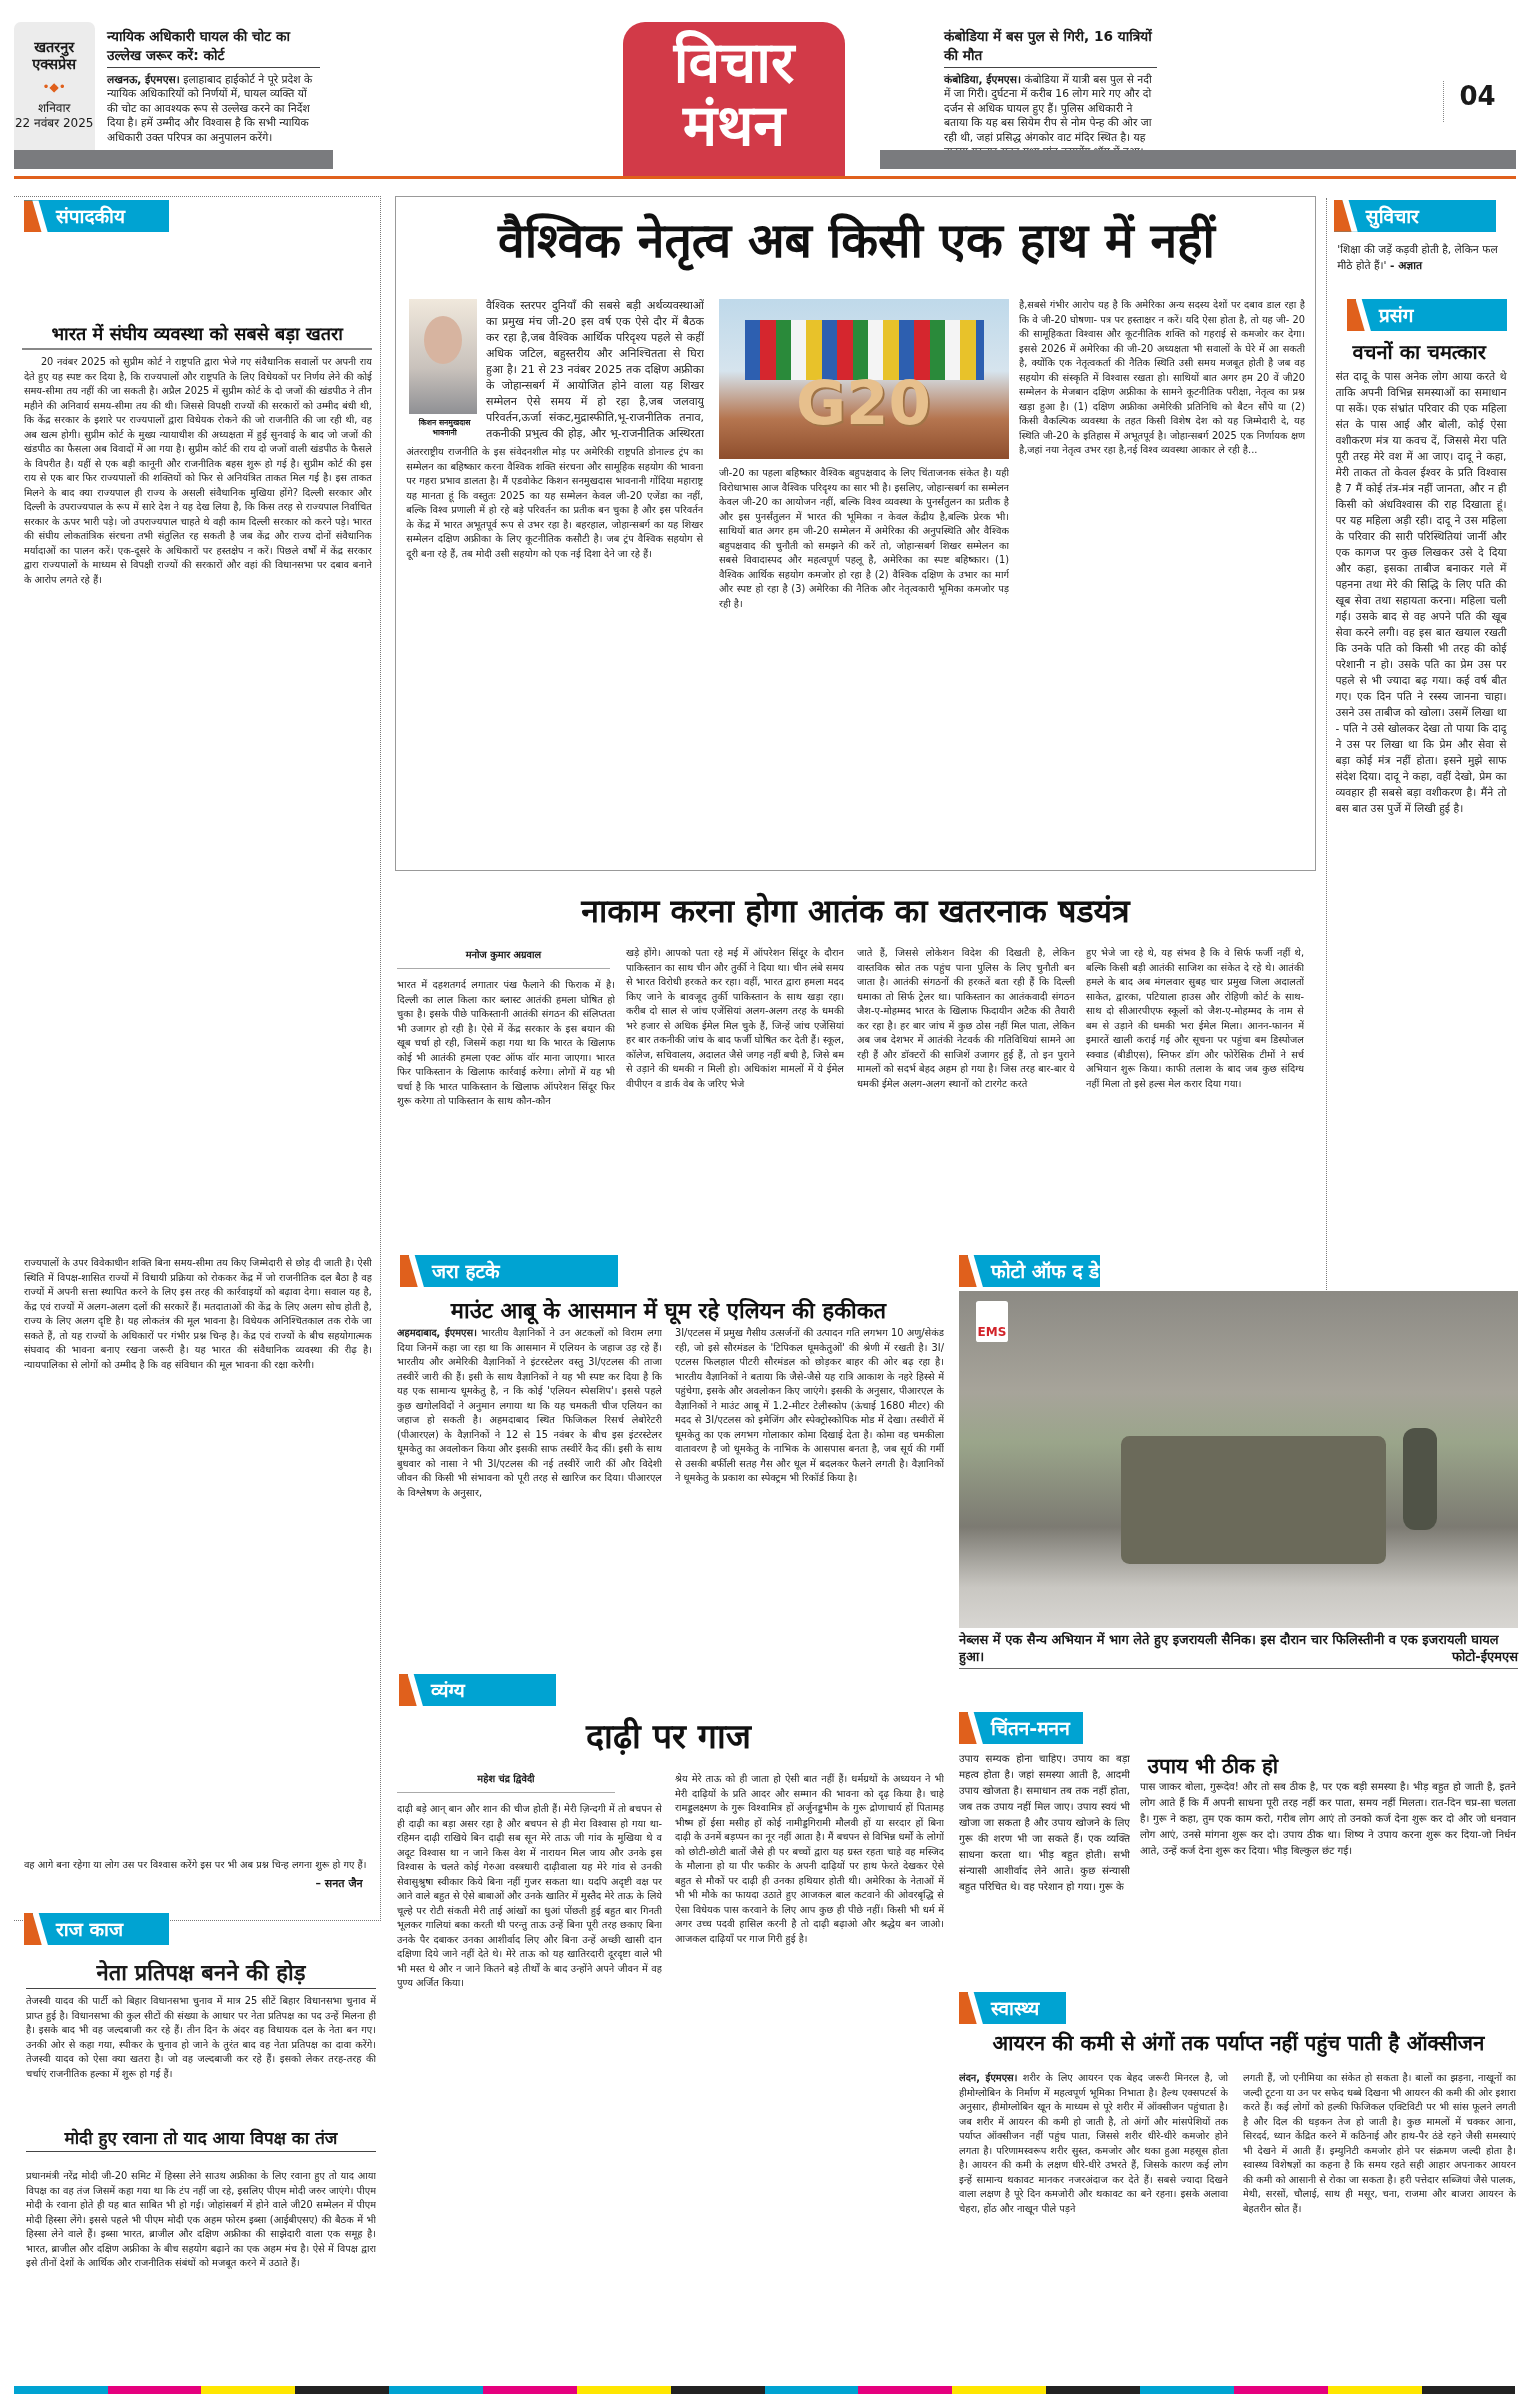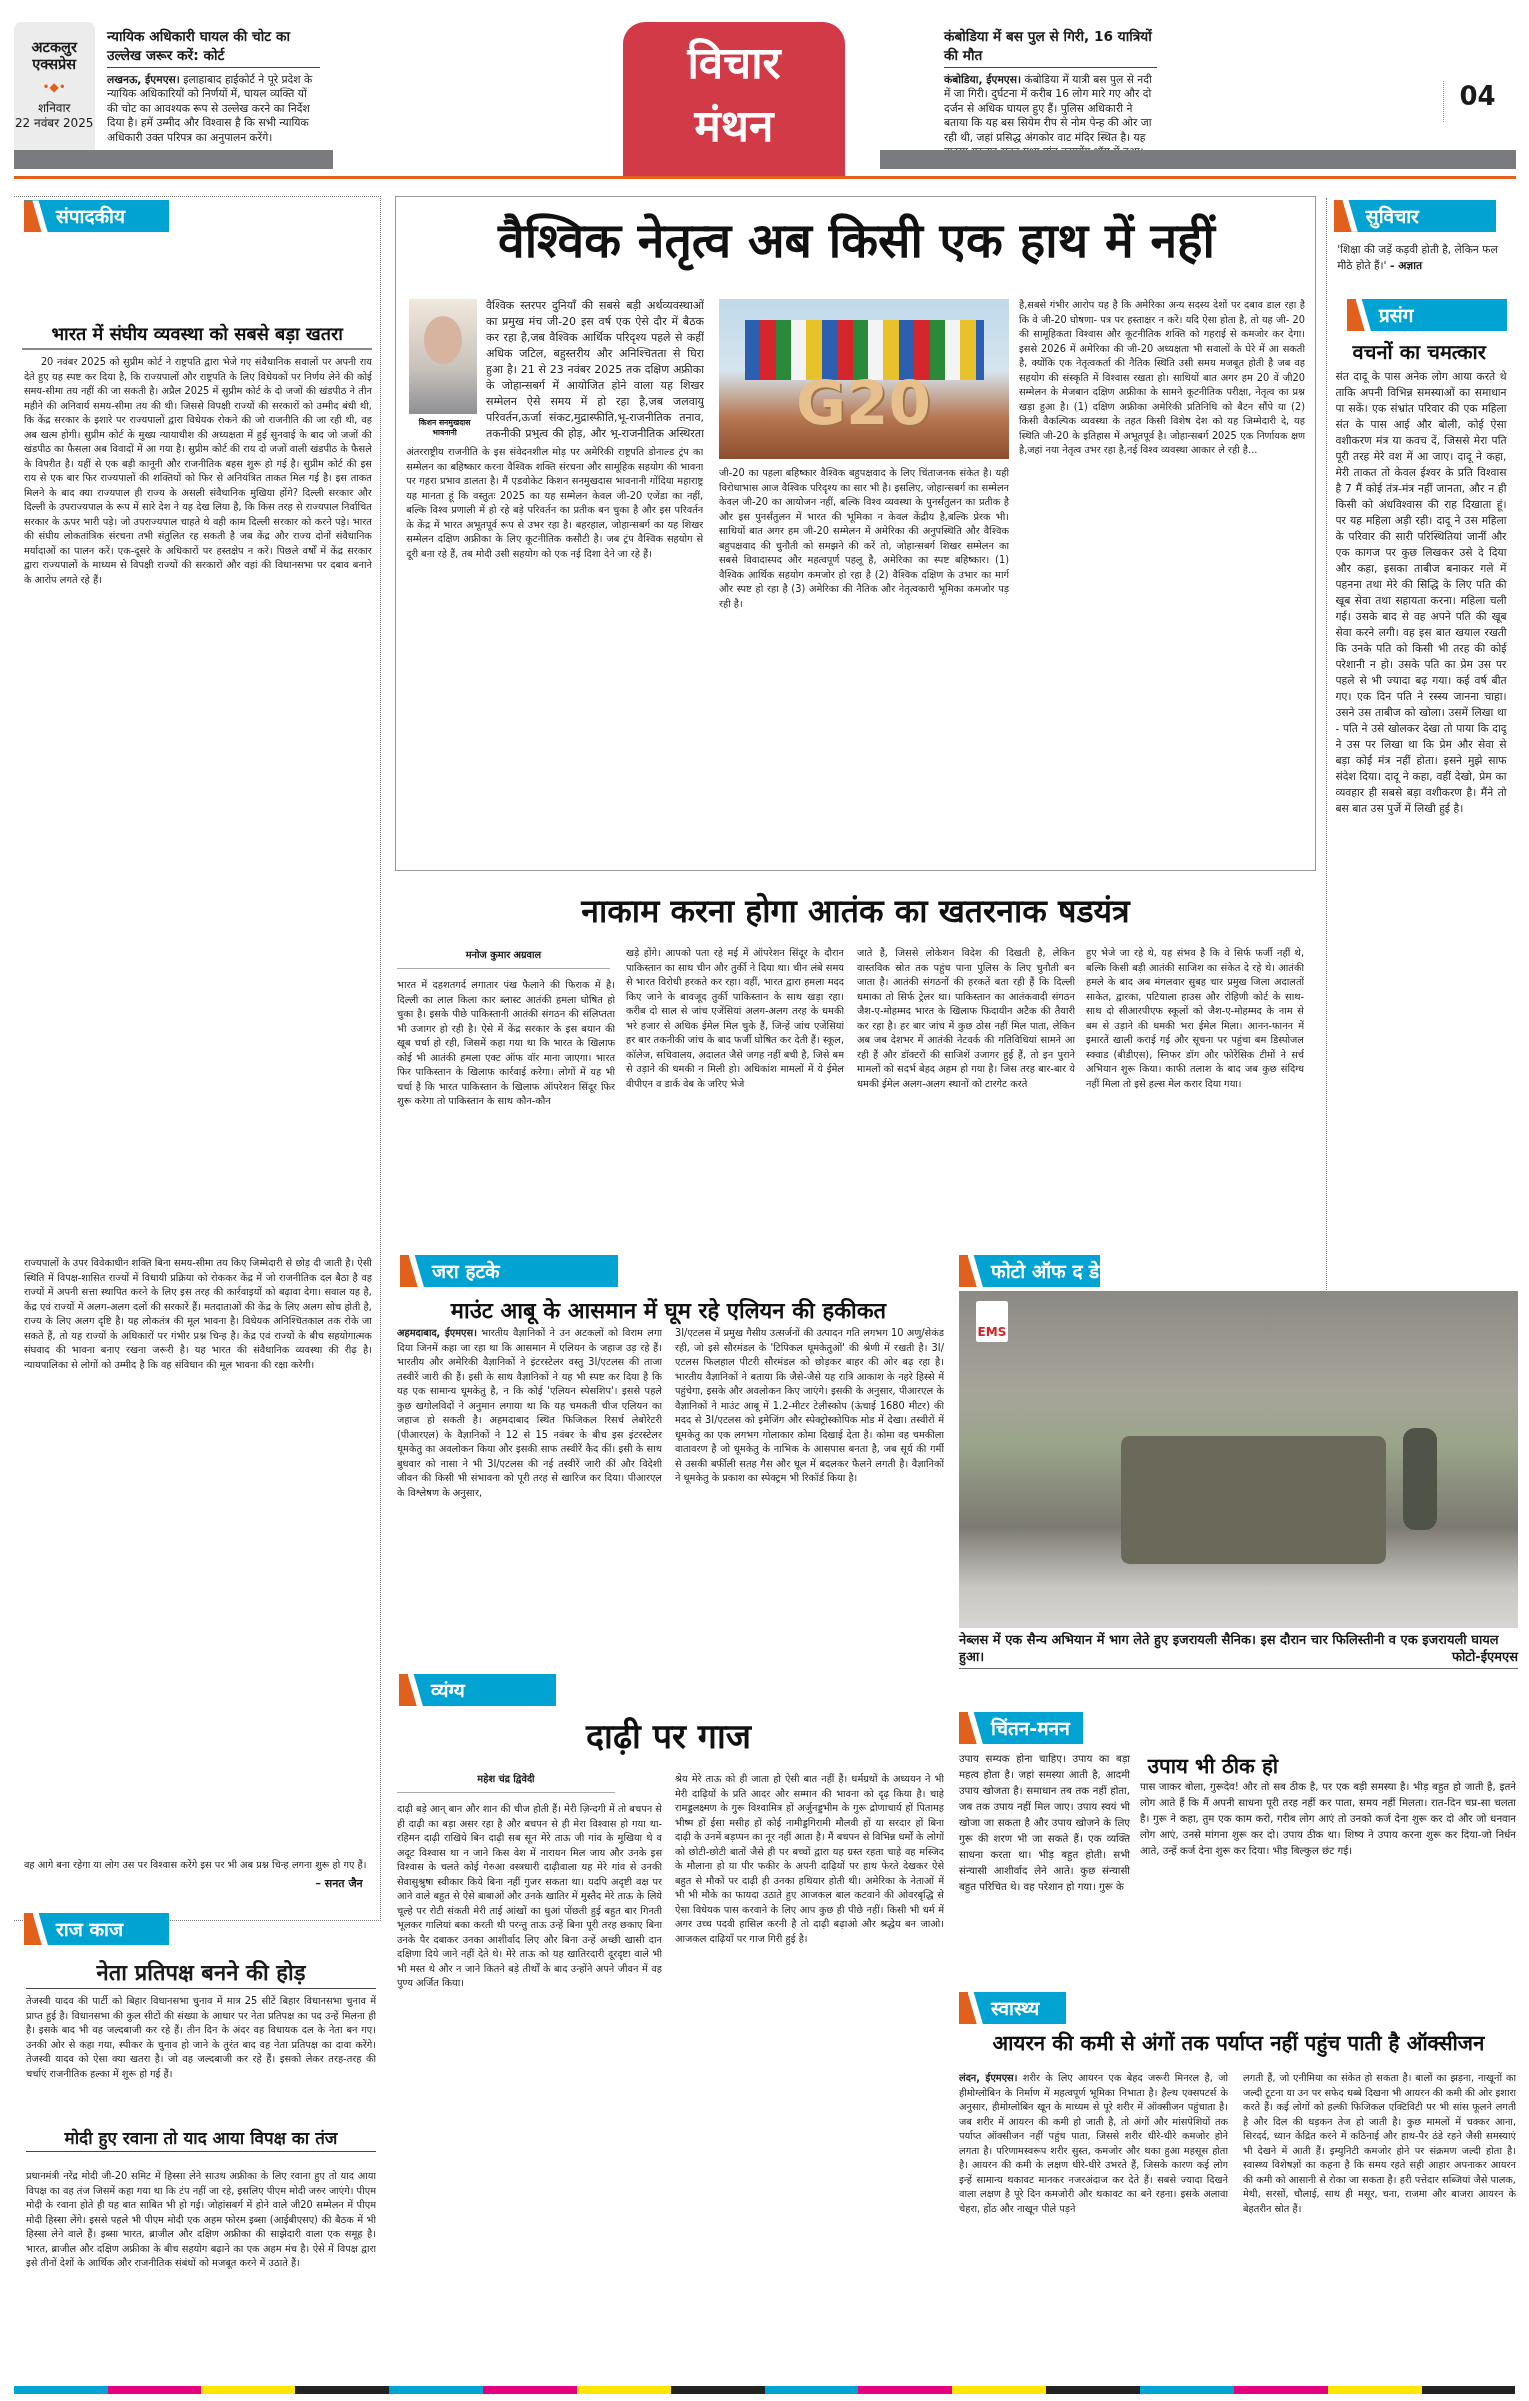--- a/index.html
+++ b/index.html
@@ -7,41 +7,41 @@
 .abs{position:absolute}
 .masthead-left{left:13.7px;top:22px;width:81px;height:147px;background:#ececec;border-radius:6.8px 6.8px 0 0;text-align:center;padding-top:17px}
 .mh-name{font-weight:bold;font-size:14.5px;line-height:17px}
 .mh-dots{color:#e0601c;font-size:12px;margin:6.8px 0}
 .mh-day,.mh-date{font-size:12px;line-height:15.4px}
 .grey-bar{background:#7a7b7e;height:19px}
 .orange-rule{left:13.7px;top:176px;width:1502px;height:3.4px;background:#e0601c}
 .brief-head{font-weight:bold;font-size:13.7px;border-bottom:1.7px solid #444;padding-bottom:2.6px;display:inline-block}
 .brief-body{font-size:10.7px;line-height:14.5px;margin-top:5.1px}
 .brief-body b{font-weight:bold}
-.logo{left:623px;top:22px;width:222px;height:155px;background:#d23a48;border-radius:22px 22px 0 0;color:#fff;text-align:center;font-weight:bold;font-size:44px;line-height:63px;padding-top:8.5px}
+.logo{left:623px;top:22px;width:222px;height:155px;background:#d23a48;border-radius:22px 22px 0 0;color:#fff;text-align:center;font-weight:bold;font-size:57px;line-height:63px;padding-top:8.5px}
 .page-no{left:1443px;top:81px;font-weight:bold;font-size:26px;border-left:0.9px dotted #888;padding-left:15.4px;height:41px}
 .tag{height:32px;background:#00a3d2;color:#fff;font-weight:bold;font-size:19px;line-height:32px;padding-left:32px;position:absolute;overflow:hidden}
 .tag::before{content:"";position:absolute;left:0;top:0;width:19px;height:32px;background:#e0601c;clip-path:polygon(0 0,45% 0,100% 100%,0 100%)}
 .tag::after{content:"";position:absolute;left:8.5px;top:0;width:15.4px;height:32px;background:#fff;clip-path:polygon(0 0,40% 0,100% 100%,60% 100%)}
 .col-text{font-size:9.8px;line-height:14.5px;text-align:justify;color:#222}
 .big-head{font-weight:bold;color:#111;text-align:center}
 .dotted-box{border:0.9px dotted #777}
 .img-box{position:absolute;overflow:hidden}
 .byline{font-size:9.8px;font-weight:bold;text-align:center;border-bottom:1.7px solid #aaa;padding-bottom:6.8px}
 .caption{font-weight:bold;font-size:13px;line-height:17px;border-bottom:1.7px solid #666;padding-bottom:2.6px}
 .quote-body{font-size:10.7px;line-height:16px}
 .sub-head{font-weight:bold;font-size:19px;text-align:center;border-bottom:1.7px solid #444;padding-bottom:1.7px}
 .cmyk{position:absolute;bottom:6.8px;left:13.7px;right:13.7px;height:8.5px;display:flex}
 .cmyk span{flex:1}
 </style>
 </head>
 <body>
 
 <div class="abs masthead-left">
-  <div class="mh-name">अटकलुर एक्सप्रेस</div>
+  <div class="mh-name">खतरनुर एक्सप्रेस</div>
   <div class="mh-dots">•◆•</div>
   <div class="mh-day">शनिवार</div>
   <div class="mh-date">22 नवंबर 2025</div>
 </div>
 <div class="abs grey-bar" style="left:13.7px;top:150px;width:319px"></div>
 
 <div class="abs" style="left:107px;top:26px;width:213px">
   <div class="brief-head">न्यायिक अधिकारी घायल की चोट का उल्लेख जरूर करें: कोर्ट</div>
   <div class="brief-body"><b>लखनऊ, ईएमएस।</b> <span>इलाहाबाद हाईकोर्ट ने पूरे प्रदेश के न्यायिक अधिकारियों को निर्णयों में, घायल व्यक्ति यों की चोट का आवश्यक रूप से उल्लेख करने का निर्देश दिया है। हमें उम्मीद और विश्वास है कि सभी न्यायिक अधिकारी उक्त परिपत्र का अनुपालन करेंगे।</span></div>
 </div>

